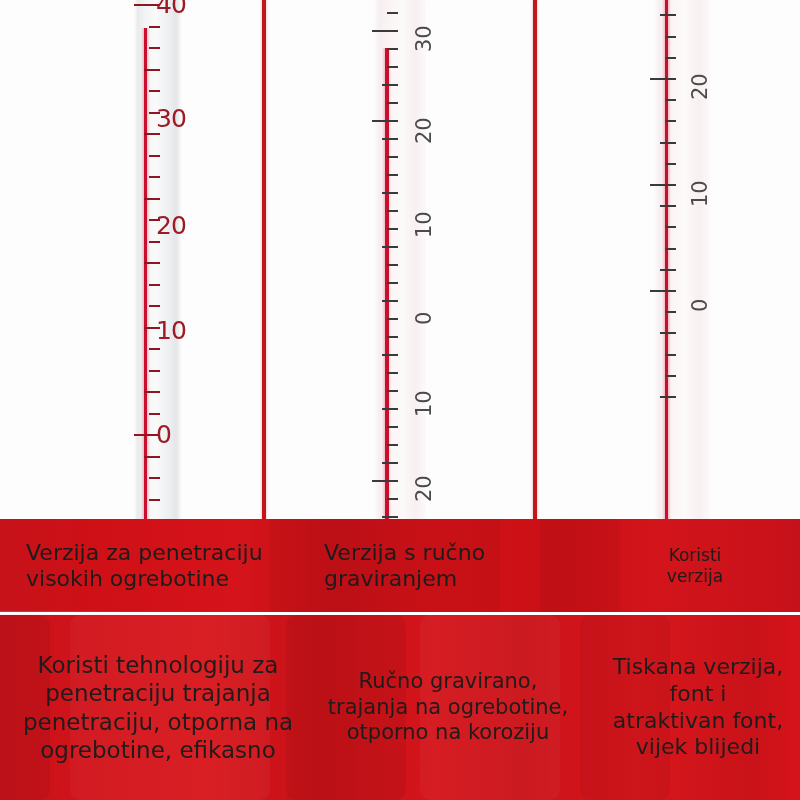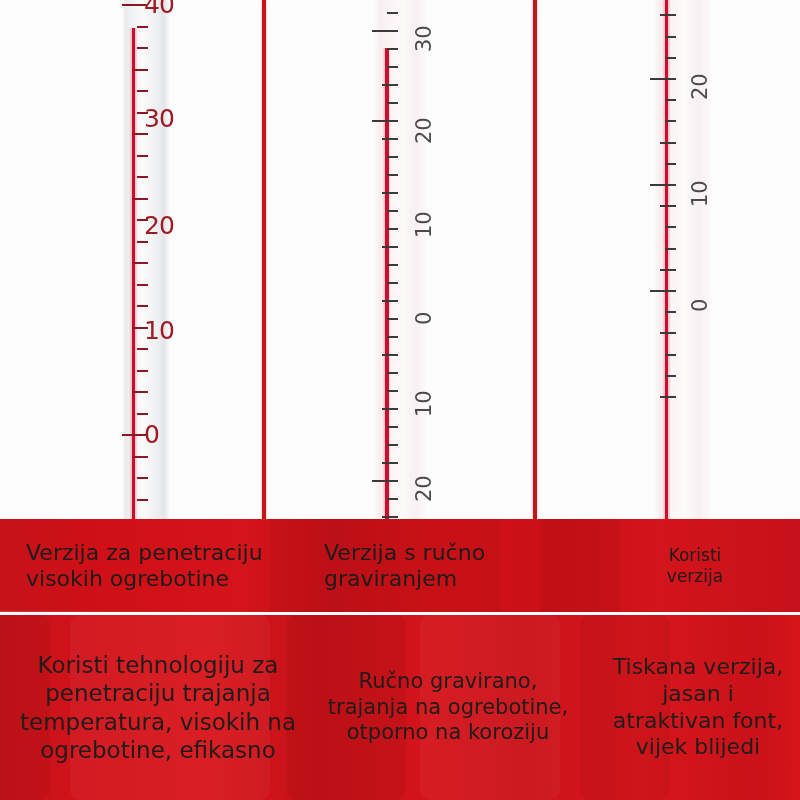--- a/index.html
+++ b/index.html
@@ -211,21 +211,21 @@
   }
   .desc-cell .line { display: block; }
 </style>
 </head>
 <body>
 
 <div id="page">
 
   <div class="photo-area">
 
-    <div class="thermo t1" style="left:96px; width:130px; height:519px;">
+    <div class="thermo t1" style="left:108px; width:130px; height:519px;">
       <div class="tube tube-glass" style="left:26px; width:48px;"></div>
       <div class="capillary-glow" style="left:33px; top:28px; bottom:0;"></div>
       <div class="capillary" style="left:36px; top:28px; bottom:0;"></div>
       <div class="ticks" id="t1-ticks" style="left:12px; width:40px;">
           <div class="tick tick-major" style="top: 4px; right: 0px;"></div>
           <div class="tick tick-minor" style="top: 25.5px; right: 0px;"></div>
           <div class="tick tick-minor" style="top: 47px; right: 0px;"></div>
           <div class="tick tick-mid" style="top: 68.5px; right: 0px;"></div>
           <div class="tick tick-minor" style="top: 90px; right: 0px;"></div>
           <div class="tick tick-minor" style="top: 111.5px; right: 0px;"></div>
@@ -364,31 +364,31 @@
   <div class="desc-band">
     <div class="panel-shade" style="left:-20px; width:70px;"></div>
     <div class="panel-light" style="left:70px; width:200px;"></div>
     <div class="panel-shade" style="left:286px; width:120px;"></div>
     <div class="panel-light" style="left:420px; width:140px;"></div>
     <div class="panel-shade" style="left:580px; width:90px;"></div>
 
     <div class="desc-cell" style="left:18px; width:280px; font-size:23px;">
       <span class="line">Koristi tehnologiju za</span>
       <span class="line">penetraciju trajanja</span>
-      <span class="line">temperatura, visokih na</span>
+      <span class="line">penetraciju, otporna na</span>
       <span class="line">ogrebotine, efikasno</span>
     </div>
 
     <div class="desc-cell" style="left:300px; width:296px; font-size:21px;">
       <span class="line">Ručno gravirano,</span>
       <span class="line">trajanja na ogrebotine,</span>
       <span class="line">otporno na koroziju</span>
     </div>
 
     <div class="desc-cell" style="left:596px; width:204px; font-size:22px;">
       <span class="line">Tiskana verzija,</span>
-      <span class="line">jasan i</span>
+      <span class="line">font i</span>
       <span class="line">atraktivan font,</span>
       <span class="line">vijek blijedi</span>
     </div>
   </div>
 
 </div>
 
 </body></html>

